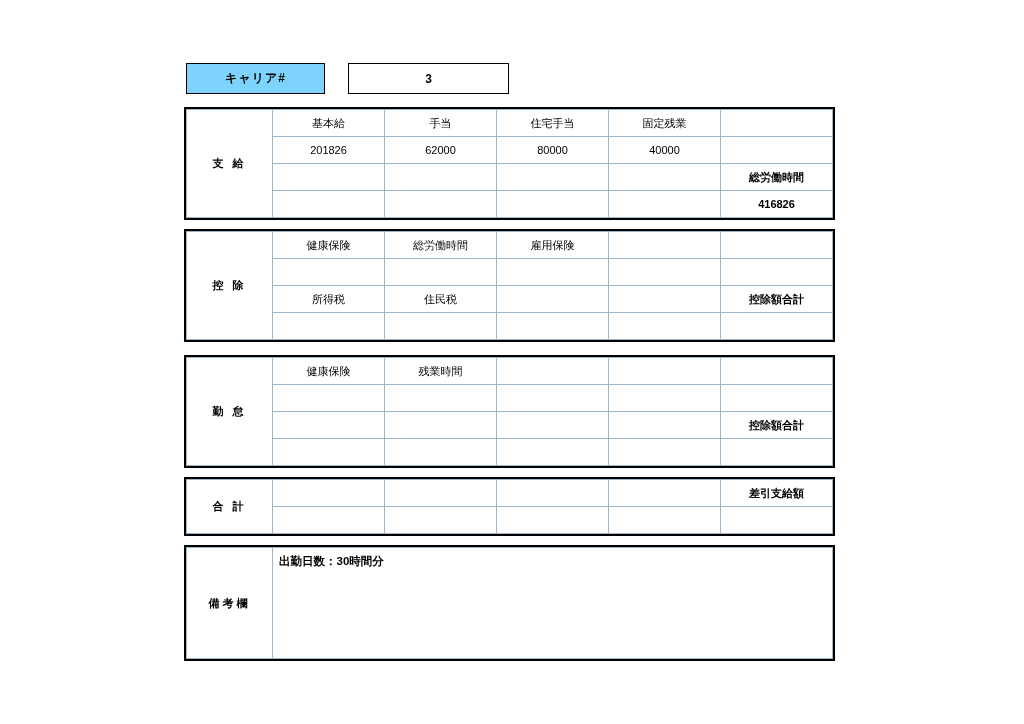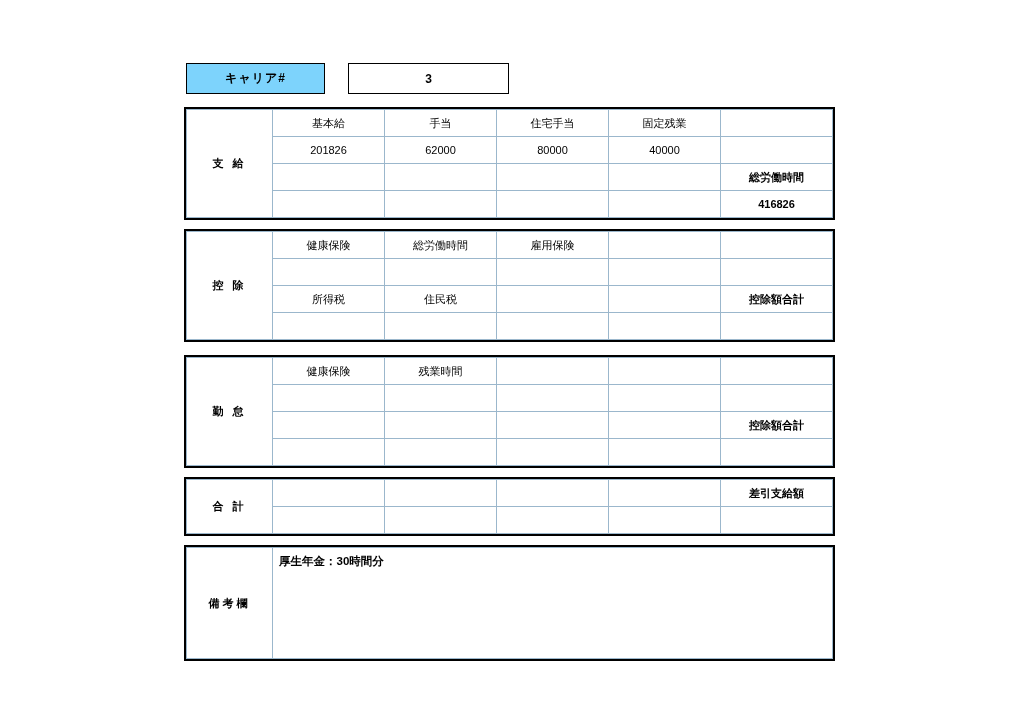--- a/index.html
+++ b/index.html
@@ -284,18 +284,18 @@
     </table>
 
   <table class="blk outer" id="block-bikou">
     <colgroup>
       <col style="width:86px">
       <col style="width:560px">
     </colgroup>
     <tbody>
         <tr>
       <td class="head fill" style="height:104px;">備考欄</td>
-      <td class="white note" style="height:104px;">厚生年金：30時間分</td>
+      <td class="white note" style="height:104px;">出勤日数：30時間分</td>
     </tr>
   </tbody>
     </table>
 
 </div>
 
 </body></html>

